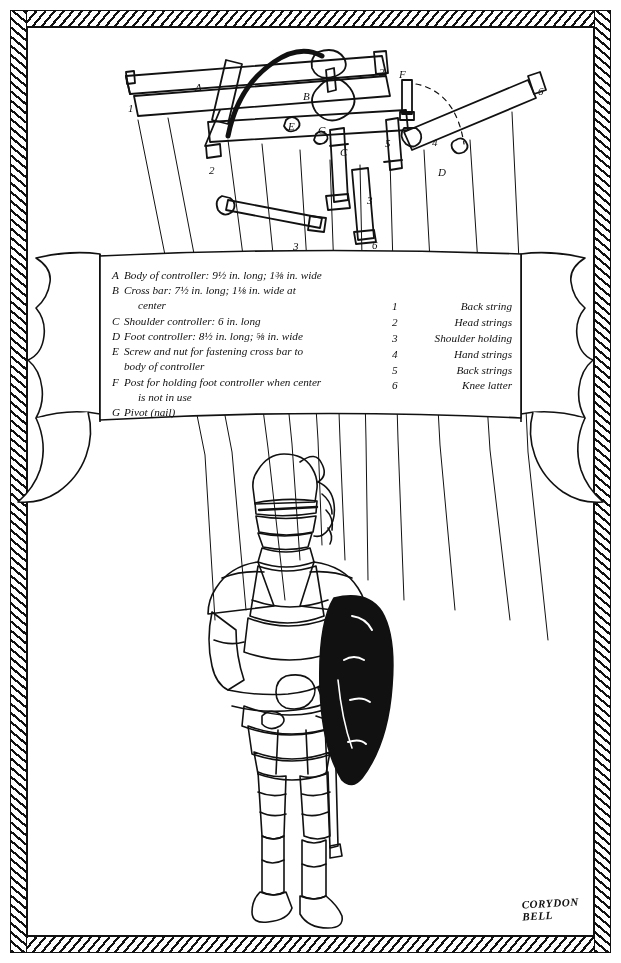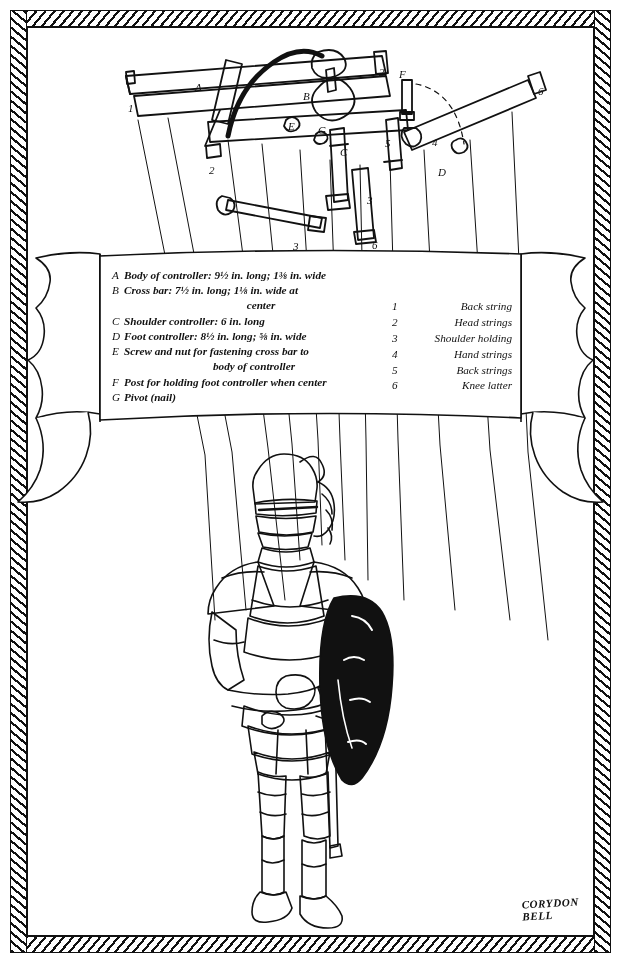--- a/index.html
+++ b/index.html
@@ -97,26 +97,24 @@
     margin-bottom: 0.5px;
   }
   .legend-key {
     width: 12px;
     flex: 0 0 12px;
     font-style: italic;
   }
   .legend-val {
     flex: 1 1 auto;
     font-style: italic;
-    font-weight: bold;
   }
   .legend-val .cont {
     display: block;
     padding-left: 14px;
-    text-align: center;
   }
   .num-row {
     display: flex;
     margin-bottom: 1px;
   }
   .num-key {
     width: 11px;
     flex: 0 0 11px;
     font-style: italic;
   }
@@ -363,20 +361,21 @@
         <span class="legend-val">
           <span>Screw and nut for fastening cross bar to</span>
           <span class="cont" style="padding-left:0">body of controller</span>
         </span>
       </div>
 
       <div class="legend-row">
         <span class="legend-key">F</span>
         <span class="legend-val">
           <span>Post for holding foot controller when center</span>
+          <span class="cont">is not in use</span>
         </span>
       </div>
 
       <div class="legend-row">
         <span class="legend-key">G</span>
         <span class="legend-val">Pivot (nail)</span>
       </div>
     </div>
 
     <div class="legend-col-right">

